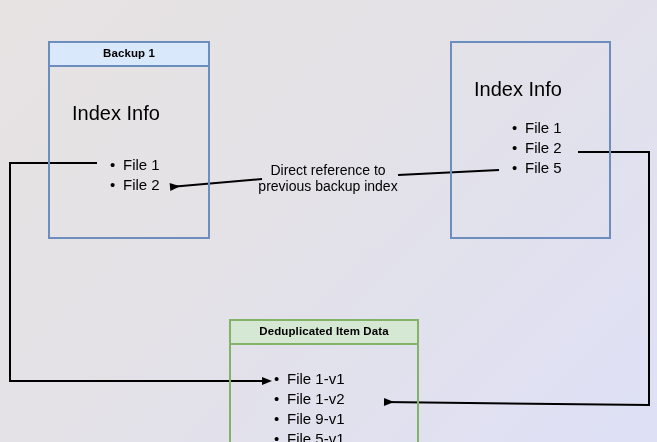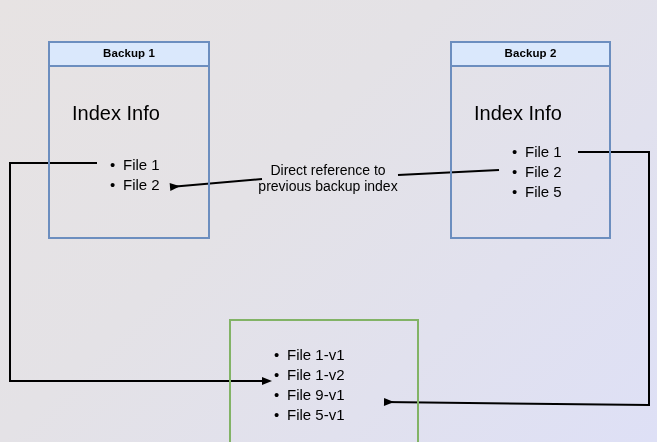--- a/index.html
+++ b/index.html
@@ -141,32 +141,32 @@
     <div class="node-body" style="height:170px;">
       <div class="index-title" style="left:22px; top:35px;">Index Info</div>
       <ul class="file-list" style="left:55px; top:88px;">
         <li>File 1</li>
         <li>File 2</li>
       </ul>
     </div>
   </div>
 
   <div class="node blue" style="left:450px; top:2px; width:161px; height:198px;">
-    <div class="node-header">Backup 2</div>
     <div class="node-body" style="height:170px;">
       <div class="index-title" style="left:22px; top:35px;">Index Info</div>
       <ul class="file-list" style="left:55px; top:75px;">
         <li>File 1</li>
         <li>File 2</li>
         <li>File 5</li>
       </ul>
     </div>
   </div>
 
   <div class="node green" style="left:229px; top:280px; width:190px; height:158px;">
+    <div class="node-header">Deduplicated Item Data</div>
     <div class="node-body" style="height:130px;">
       <ul class="file-list" style="left:38px; top:24px;">
         <li>File 1-v1</li>
         <li>File 1-v2</li>
         <li>File 9-v1</li>
         <li>File 5-v1</li>
       </ul>
     </div>
   </div>
 

